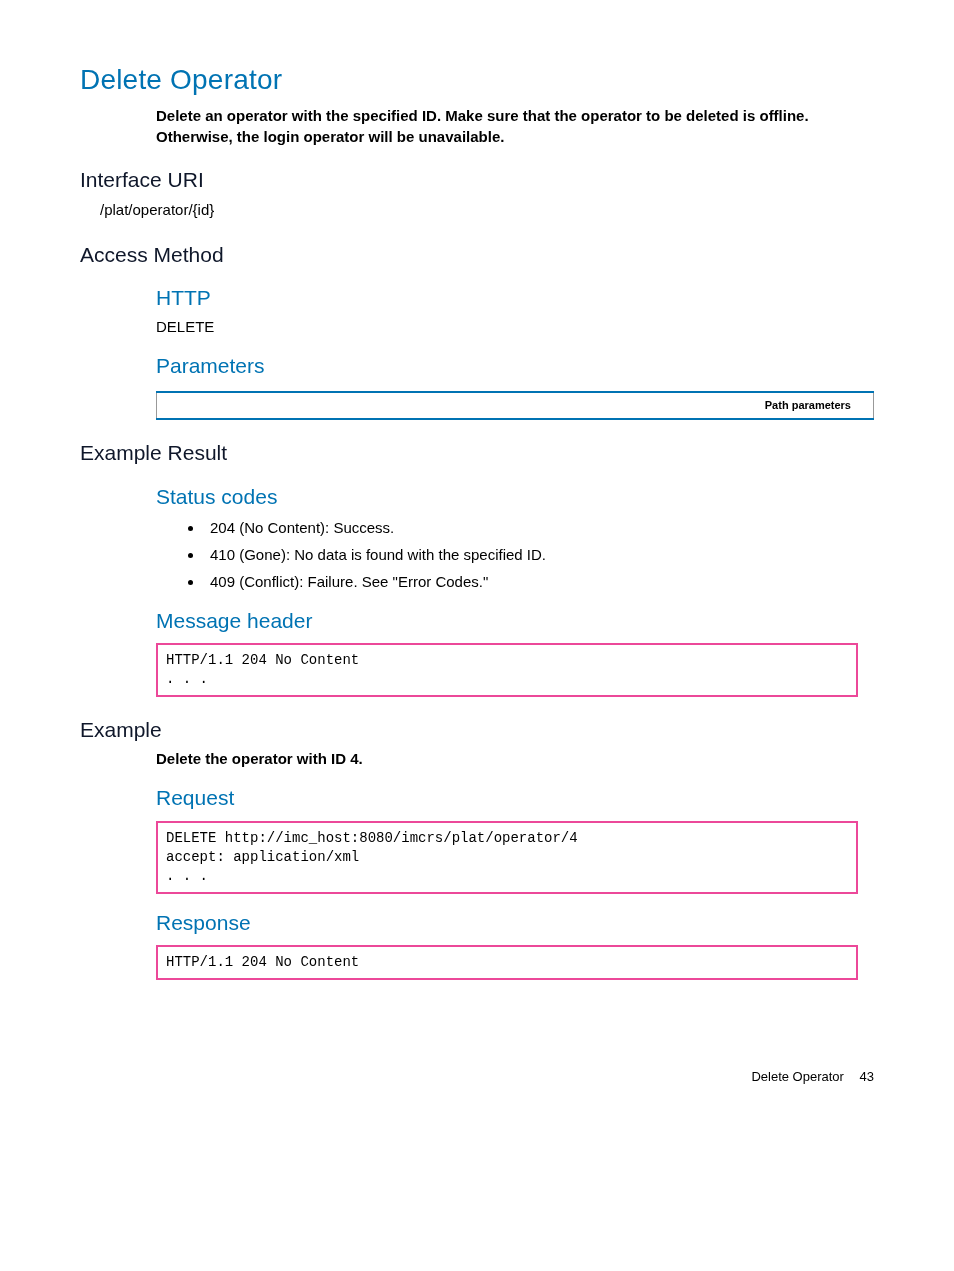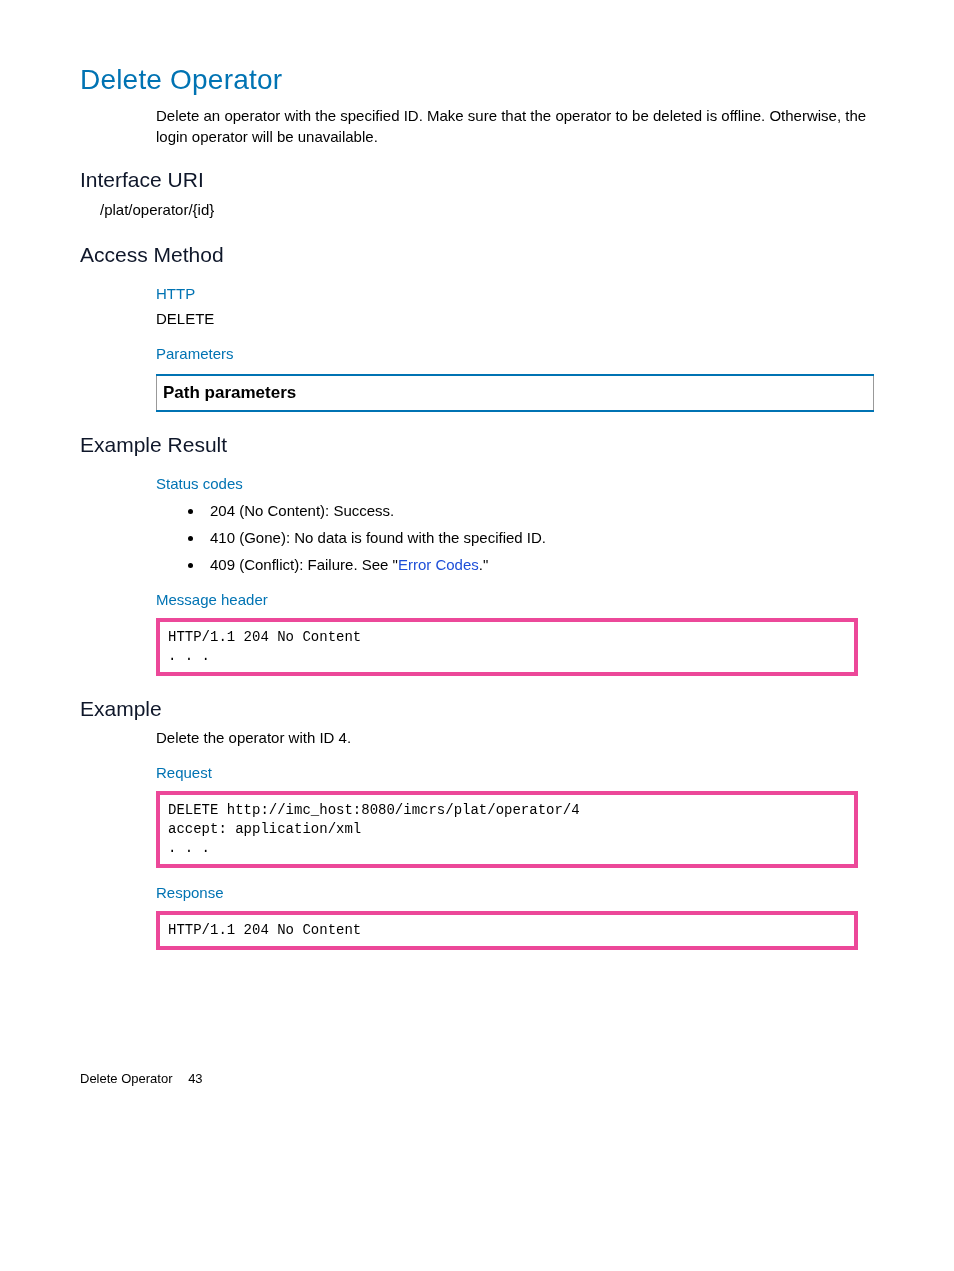--- a/index.html
+++ b/index.html
@@ -18,78 +18,80 @@
     margin: 0 0 6px 0;
     letter-spacing: 0.2px;
   }
   h2 {
     font-size: 21px;
     font-weight: normal;
     color: #0f172a;
     margin: 18px 0 4px 0;
   }
   h3 {
-    font-size: 15px;
+    font-size: 21px;
     font-weight: normal;
     color: #0073b3;
     margin: 14px 0 4px 76px;
   }
   .body-text {
     margin: 4px 0 4px 76px;
+    font-weight: bold;
   }
   .uri-text {
     margin: 4px 0 20px 20px;
   }
   .method-text {
     margin: 2px 0 4px 76px;
   }
   .list {
     margin: 6px 0 6px 76px;
     padding-left: 40px;
   }
   .list li {
     margin: 6px 8px;
     padding-left: 6px;
   }
   .link {
-    color: #1d4ed8;
+    color: #000000;
     text-decoration: none;
   }
   table.param-table {
     border-collapse: collapse;
     width: calc(100% - 76px);
     margin: 10px 0 10px 76px;
     border-top: 2px solid #0073b3;
     border-bottom: 2px solid #0073b3;
   }
   table.param-table th, table.param-table td {
     border: 1px solid #999;
-    padding: 5px 6px;
-    text-align: left;
+    padding: 5px 22px;
+    text-align: right;
     vertical-align: top;
-    font-size: 17px;
+    font-size: 11px;
   }
   table.param-table th {
     font-weight: bold;
     border-top: none;
   }
   table.param-table tr:first-child th { border-top: none; }
   table.param-table tr:last-child td { border-bottom: none; }
   .param-table-col1 { width: 110px; }
   pre.code-block {
-    border: 4px solid #ec4899;
+    border: 2px solid #ec4899;
     margin: 8px 16px 14px 76px;
     padding: 6px 8px;
     font-family: "Courier New", monospace;
     font-size: 14px;
     white-space: pre-wrap;
     line-height: 1.35;
   }
   .footer {
-    margin-top: 120px;
+    margin-top: 88px;
+    text-align: right;
     font-size: 13px;
   }
   .footer .pg { margin-left: 12px; }
 </style>
 </head>
 <body>
 
 <h1>Delete Operator</h1>
 <p class="body-text">Delete an operator with the specified ID. Make sure that the operator to be deleted is offline. Otherwise, the login operator will be unavailable.</p>
 

